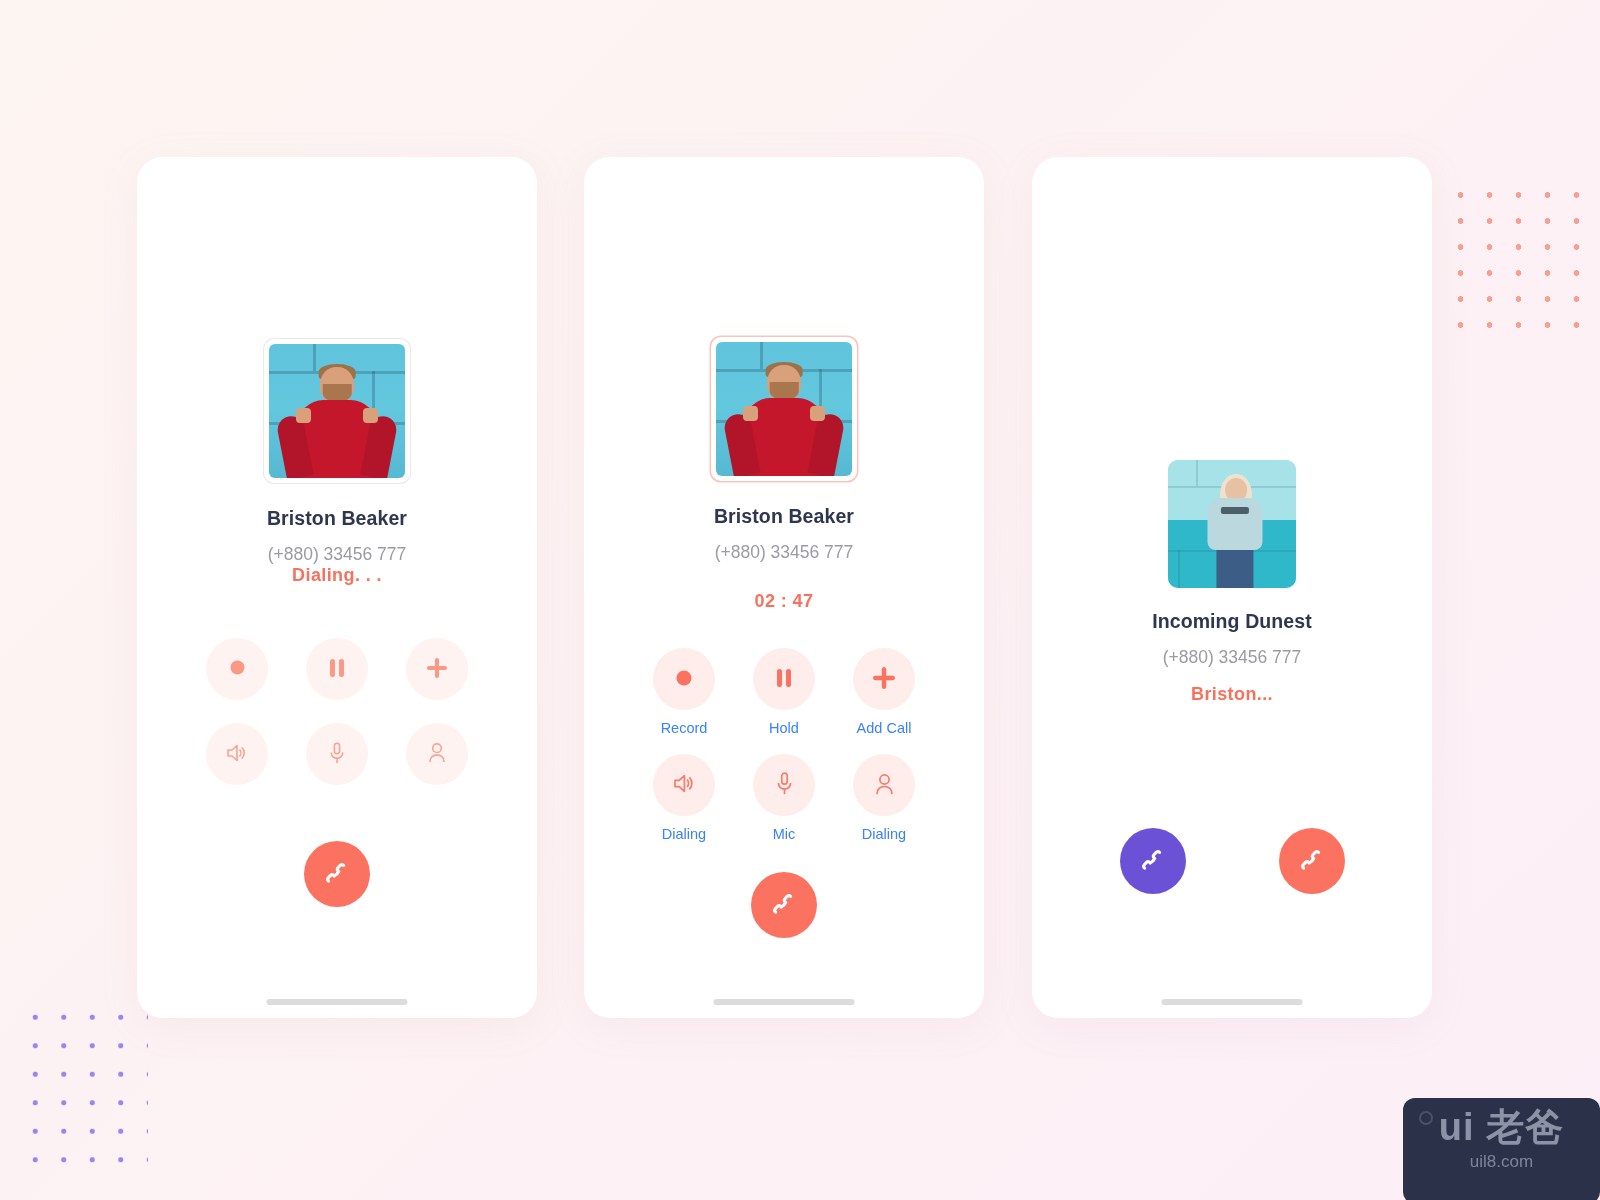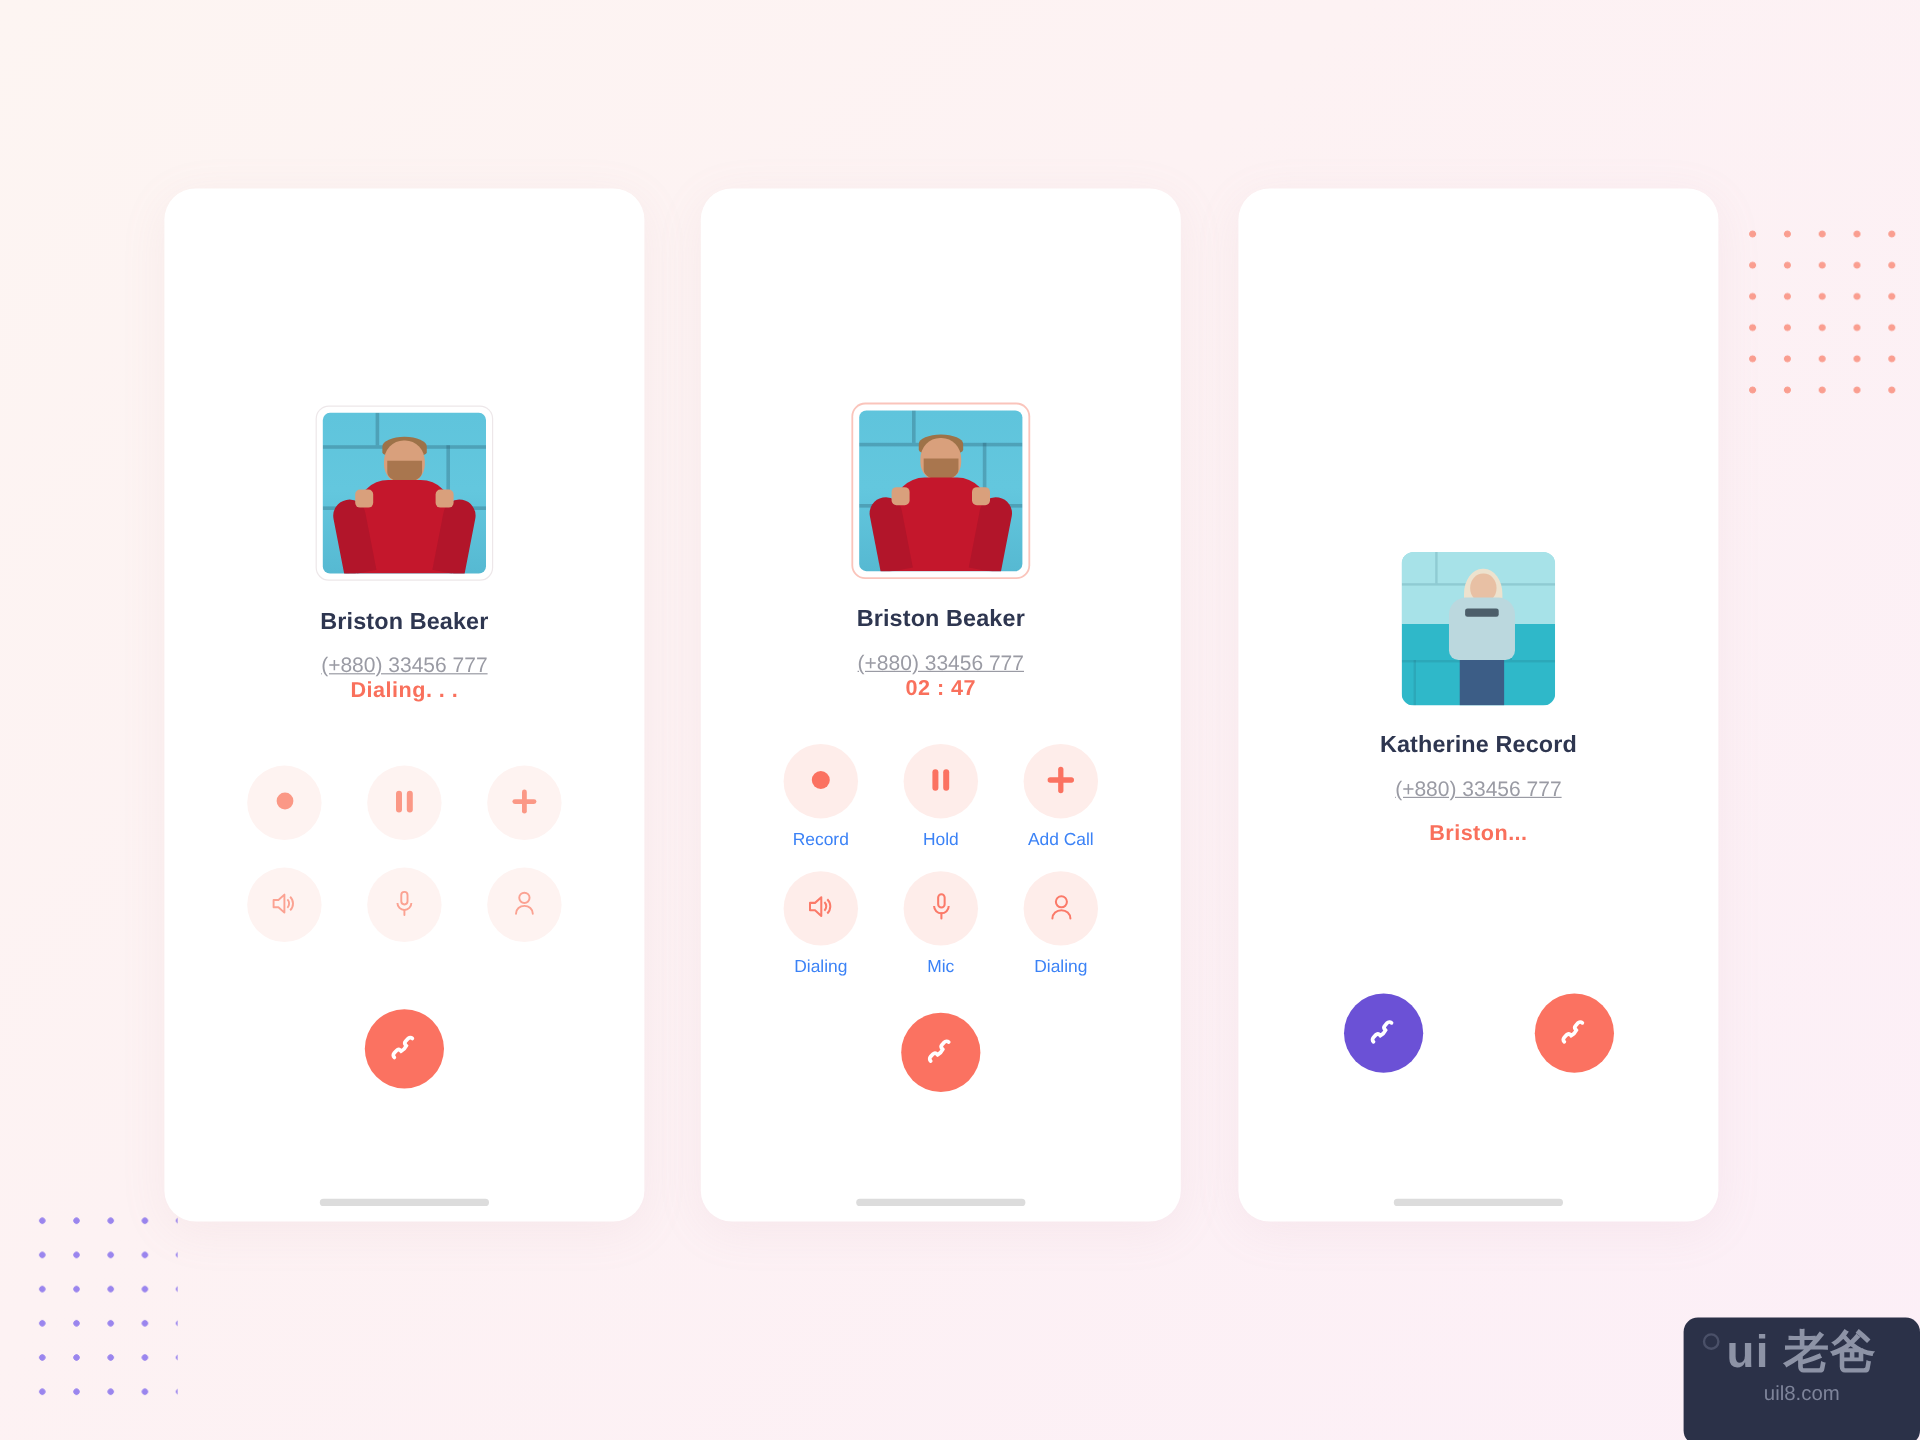--- a/index.html
+++ b/index.html
@@ -202,21 +202,20 @@
     font-weight: bold;
     color: #2E3murky;
     color: #2E3650;
     letter-spacing: .1px;
     text-align: center;
   }
   .contact-phone {
     font-size: 17.5px;
     color: #9A9BA4;
     font-weight: normal;
-    text-decoration: underline;
   }
   .call-status {
     font-size: 18px;
     font-weight: bold;
     color: #F9705C;
     letter-spacing: .4px;
   }
 
   
   .ctrl-grid {
@@ -425,21 +424,21 @@
           <div class="beard"></div>
         <div class="torso"></div>
         <div class="arm-l"></div>
           <div class="arm-r"></div>
         <div class="fist-l"></div>
           <div class="fist-r"></div>
       </div>
     </div>
     <div class="contact-name" style="margin-top:24px">Briston Beaker</div>
     <div class="contact-phone" style="margin-top:14px">(+880) 33456 777</div>
-    <div class="call-status" style="margin-top:0">02 : 47</div>
+    <div class="call-status" style="margin-top:28px">02 : 47</div>
 
     <div class="ctrl-grid" style="margin-top:36px;row-gap:18px">
       <div class="ctrl-cell">
         <button class="ctrl-btn">
           <span>
             <svg width="18" height="18" viewBox="0 0 18 18">
                 <circle cx="9" cy="9" r="7.5" fill="#FB7261"></circle>
               </svg>
           </span>
         </button>
@@ -527,21 +526,21 @@
         <div class="brick" style="left:22%;top:0;width:2px;height:20%"></div>
         <div class="brick" style="left:70%;top:47%;width:2px;height:23%"></div>
         <div class="brick" style="left:8%;top:70%;width:2px;height:30%"></div>
         <div class="f-hair"></div>
         <div class="f-head"></div>
         <div class="f-jeans"></div>
         <div class="f-top"></div>
         <div class="f-logo"></div>
       </div>
     </div>
-    <div class="contact-name" style="margin-top:22px">Katherine Record</div>
+    <div class="contact-name" style="margin-top:22px">Incoming Dunest</div>
     <div class="contact-phone" style="margin-top:14px">(+880) 33456 777</div>
     <div class="call-status" style="margin-top:16px">Briston...</div>
 
     <div style="display:flex;gap:93px;margin-top:123px">
       <button class="round-action bg-purple">
         <span>
           <svg width="28" height="28" viewBox="0 0 28 28">
             <path d="M20.6 6.4c-1.1-1-2.7-.9-3.7.2l-1.9 2.1c-.8.9-.8 2.2 0 3.1l.6.7c-.9 1.9-2.4 3.5-4.3 4.5l-.7-.7c-.9-.8-2.2-.8-3.1.1l-2 2.1c-1 1.1-1 2.7.1 3.7" fill="none" stroke="#FFFFFF" stroke-width="3.1" stroke-linecap="round"></path>
           </svg>
         </span>

